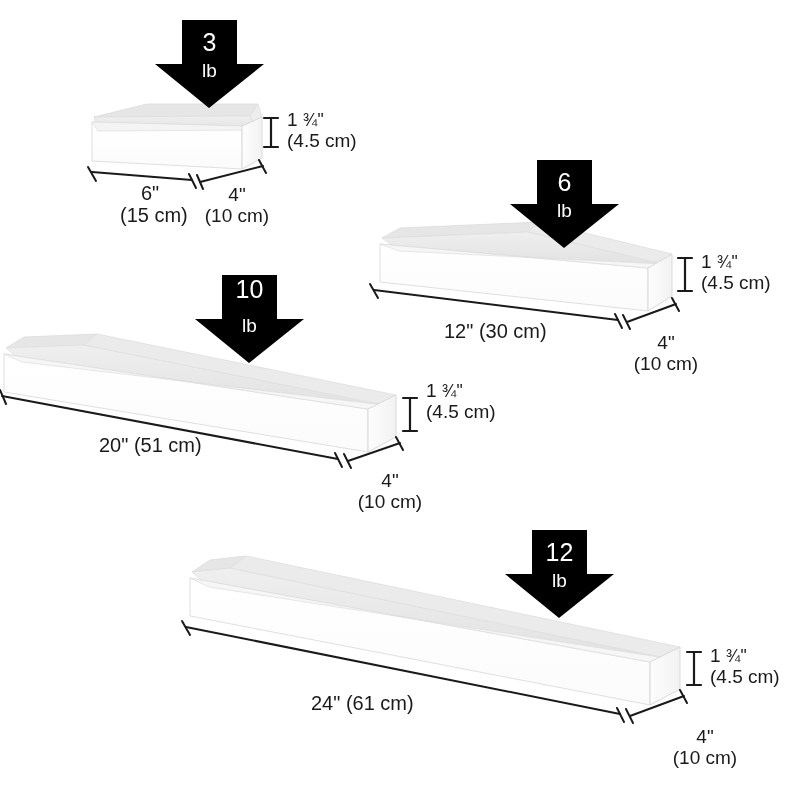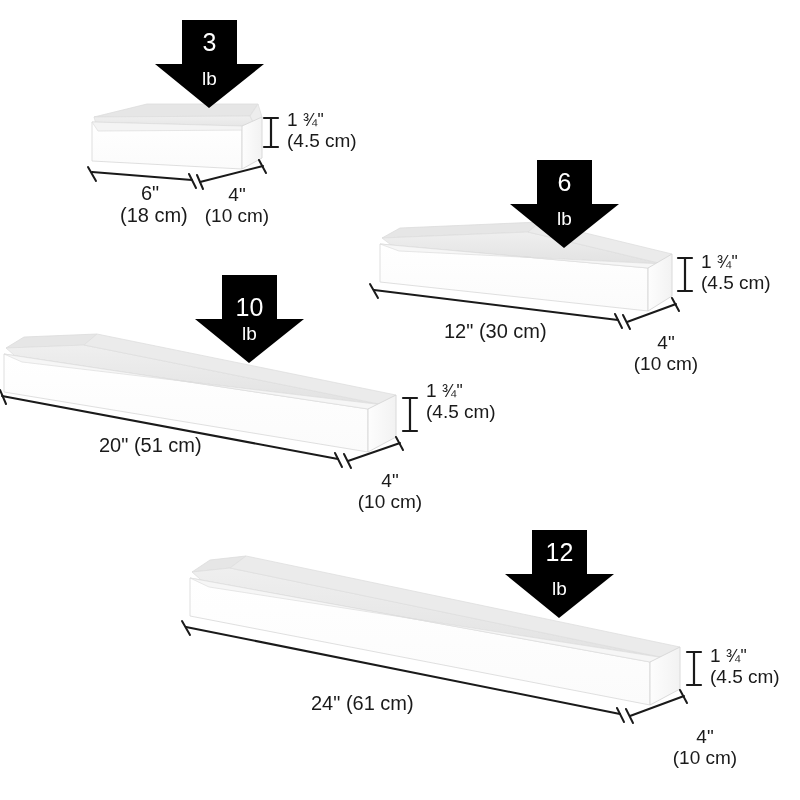--- a/index.html
+++ b/index.html
@@ -57,21 +57,20 @@
     font-family: "Liberation Sans", sans-serif;
     pointer-events: none;
   }
   .arrow-weight {
     font-size: 25px;
     font-weight: 400;
   }
   .arrow-unit {
     font-size: 19px;
     font-weight: 400;
-    margin-top: 8px;
   }
   .frac {
     font-size: 0.92em;
   }
 </style>
 </head>
 <body>
 
 <div id="stage">
 
@@ -217,32 +216,32 @@
     <div class="arrow-label arrow-weight" style="top:8px;">3</div>
     <div class="arrow-label arrow-unit" style="top:40px;">lb</div>
   </div>
 
   <div class="arrow-wrap" style="left:510px; top:160px; width:109px; height:88px;">
     <div class="arrow-label arrow-weight" style="top:8px;">6</div>
     <div class="arrow-label arrow-unit" style="top:40px;">lb</div>
   </div>
 
   <div class="arrow-wrap" style="left:195px; top:275px; width:109px; height:88px;">
-    <div class="arrow-label arrow-weight" style="top:18px;">10</div>
+    <div class="arrow-label arrow-weight" style="top:0;">10</div>
     <div class="arrow-label arrow-unit" style="top:40px;">lb</div>
   </div>
 
   <div class="arrow-wrap" style="left:505px; top:530px; width:109px; height:88px;">
     <div class="arrow-label arrow-weight" style="top:8px;text-align:center;">12</div>
     <div class="arrow-label arrow-unit" style="top:40px;">lb</div>
   </div>
 
   <div class="dim-text len" style="left:120px; top:182px; text-align:center; width:60px;">
     <div>6"</div>
-    <div>(18 cm)</div>
+    <div>(15 cm)</div>
   </div>
   <div class="dim-text depth" style="left:196px; top:184px; width:82px;">
     <div>4"</div>
     <div>(10 cm)</div>
   </div>
   <div class="dim-text height" style="left:287px; top:110px;">
     <div>
       <span>1</span>
       <span class="frac">¾"</span>
     </div>

